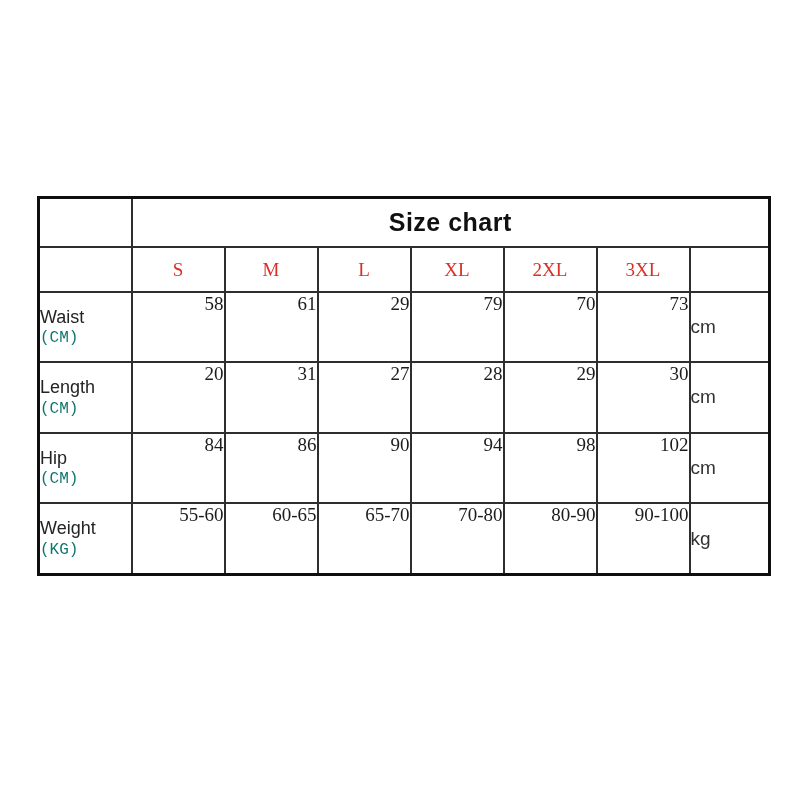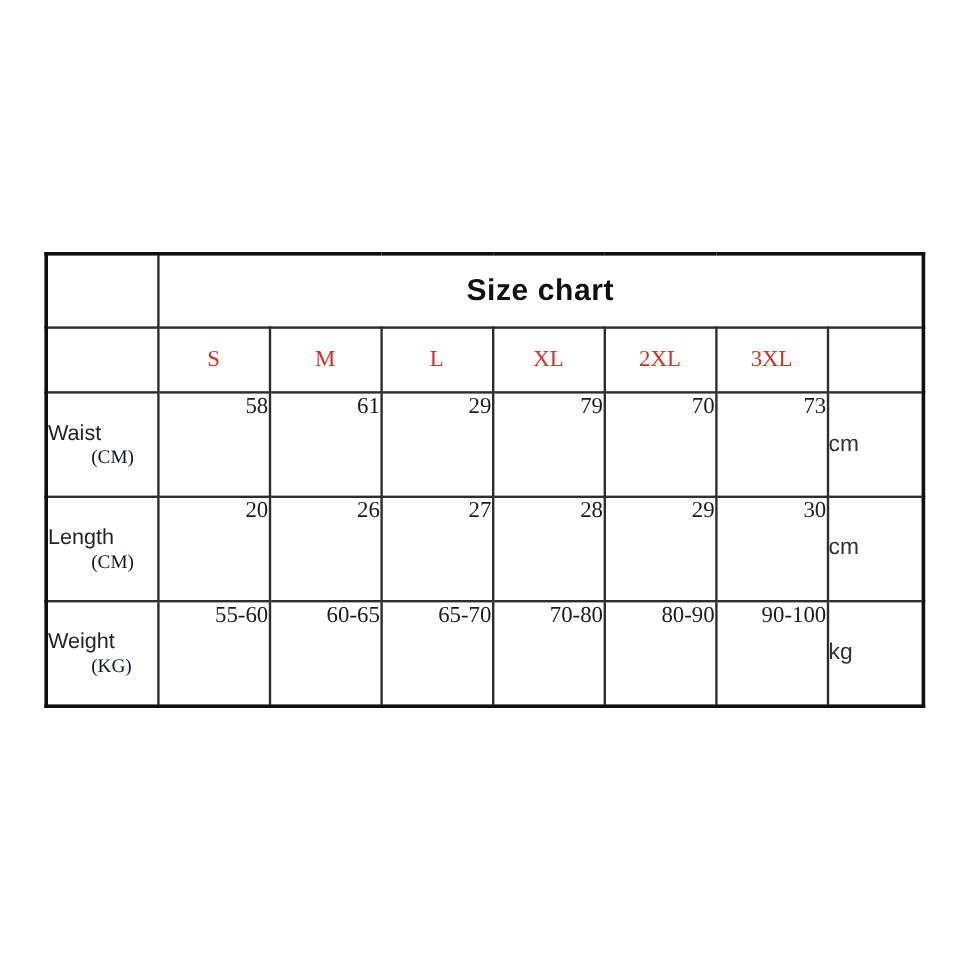--- a/index.html
+++ b/index.html
@@ -10,21 +10,21 @@
   .canvas {
     position: relative;
     width: 800px;
     height: 800px;
     background: #ffffff;
     font-family: "Liberation Sans", sans-serif;
   }
   table.size-chart {
     position: absolute;
     left: 37px;
-    top: 210px;
+    top: 196px;
     width: 731px;
     height: 380px;
     border-collapse: collapse;
     table-layout: fixed;
     background: #ffffff;
     border: 3px solid #0f0f0f;
   }
   table.size-chart td {
     border: 2px solid #2e2e2e;
     padding: 0;
@@ -65,25 +65,24 @@
   }
   .label-word {
     display: block;
     font-family: "Liberation Sans", sans-serif;
     font-size: 18px;
     line-height: 1.25;
     color: #242424;
   }
   .label-suffix {
     display: block;
-    font-family: Liberation Serif, serif;
+    font-family: Liberation Mono, monospace;
     font-size: 16px;
     line-height: 1.25;
-    color: #0f172a;
-    padding-left: 36px;
+    color: #0f766e;
   }
   td.unit-cell {
     text-align: left;
     vertical-align: middle;
     font-family: "Liberation Sans", sans-serif;
     font-size: 19px;
     color: #333333;
   }
 </style>
 </head>
@@ -132,28 +131,41 @@
       <td class="value-cell">73</td>
       <td class="unit-cell">cm</td>
     </tr>
 
     <tr class="data-row">
       <td class="label-cell">
         <span class="label-word">Length</span>
         <span class="label-suffix">(CM)</span>
       </td>
       <td class="value-cell">20</td>
-      <td class="value-cell">26</td>
+      <td class="value-cell">31</td>
       <td class="value-cell">27</td>
       <td class="value-cell">28</td>
       <td class="value-cell">29</td>
       <td class="value-cell">30</td>
       <td class="unit-cell">cm</td>
     </tr>
 
+    <tr class="data-row">
+      <td class="label-cell">
+        <span class="label-word">Hip</span>
+        <span class="label-suffix">(CM)</span>
+      </td>
+      <td class="value-cell">84</td>
+      <td class="value-cell">86</td>
+      <td class="value-cell">90</td>
+      <td class="value-cell">94</td>
+      <td class="value-cell">98</td>
+      <td class="value-cell">102</td>
+      <td class="unit-cell">cm</td>
+    </tr>
 
 
 
     <tr class="data-row">
       <td class="label-cell">
         <span class="label-word">Weight</span>
         <span class="label-suffix">(KG)</span>
       </td>
       <td class="value-cell">55-60</td>
       <td class="value-cell">60-65</td>

